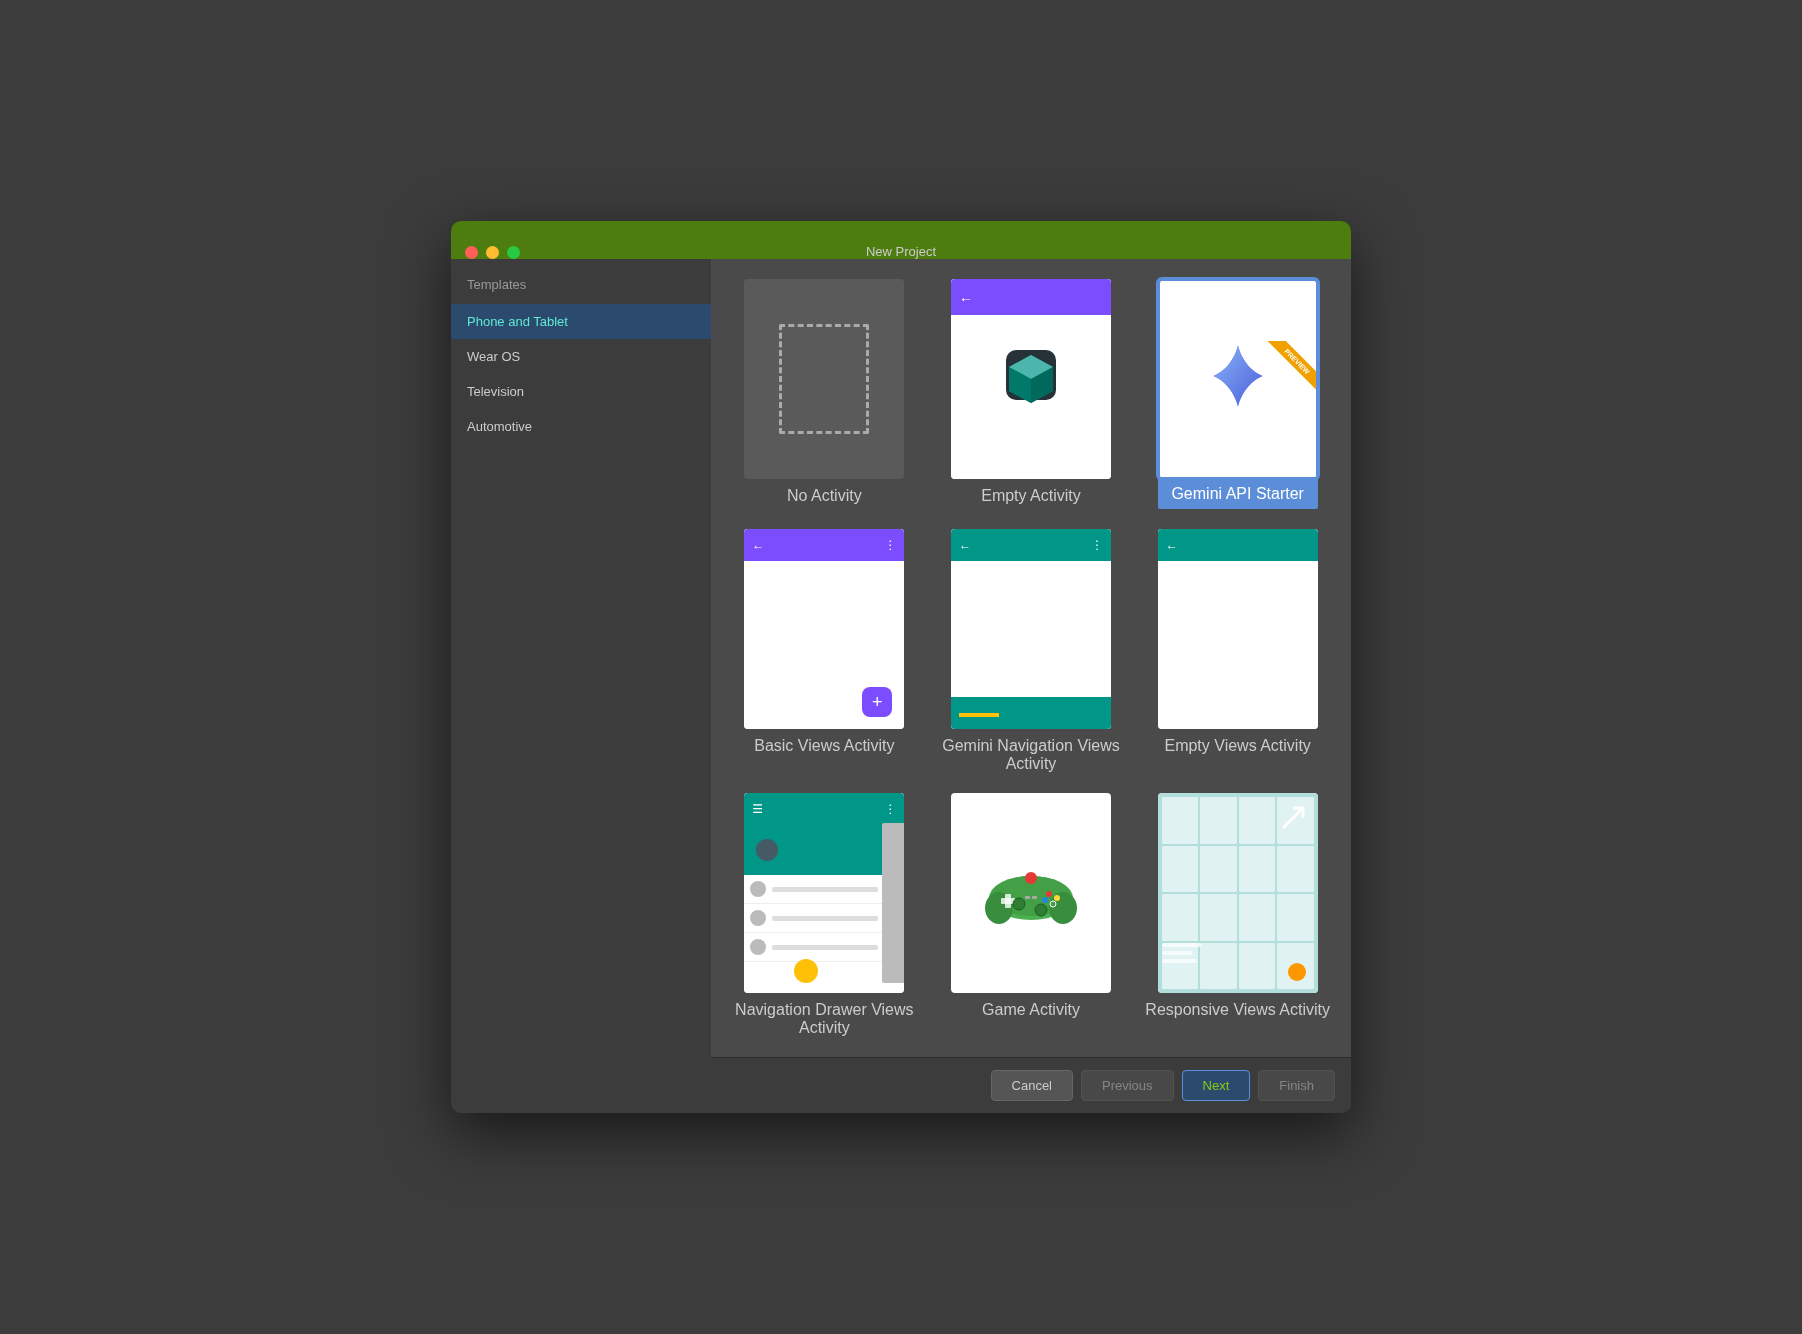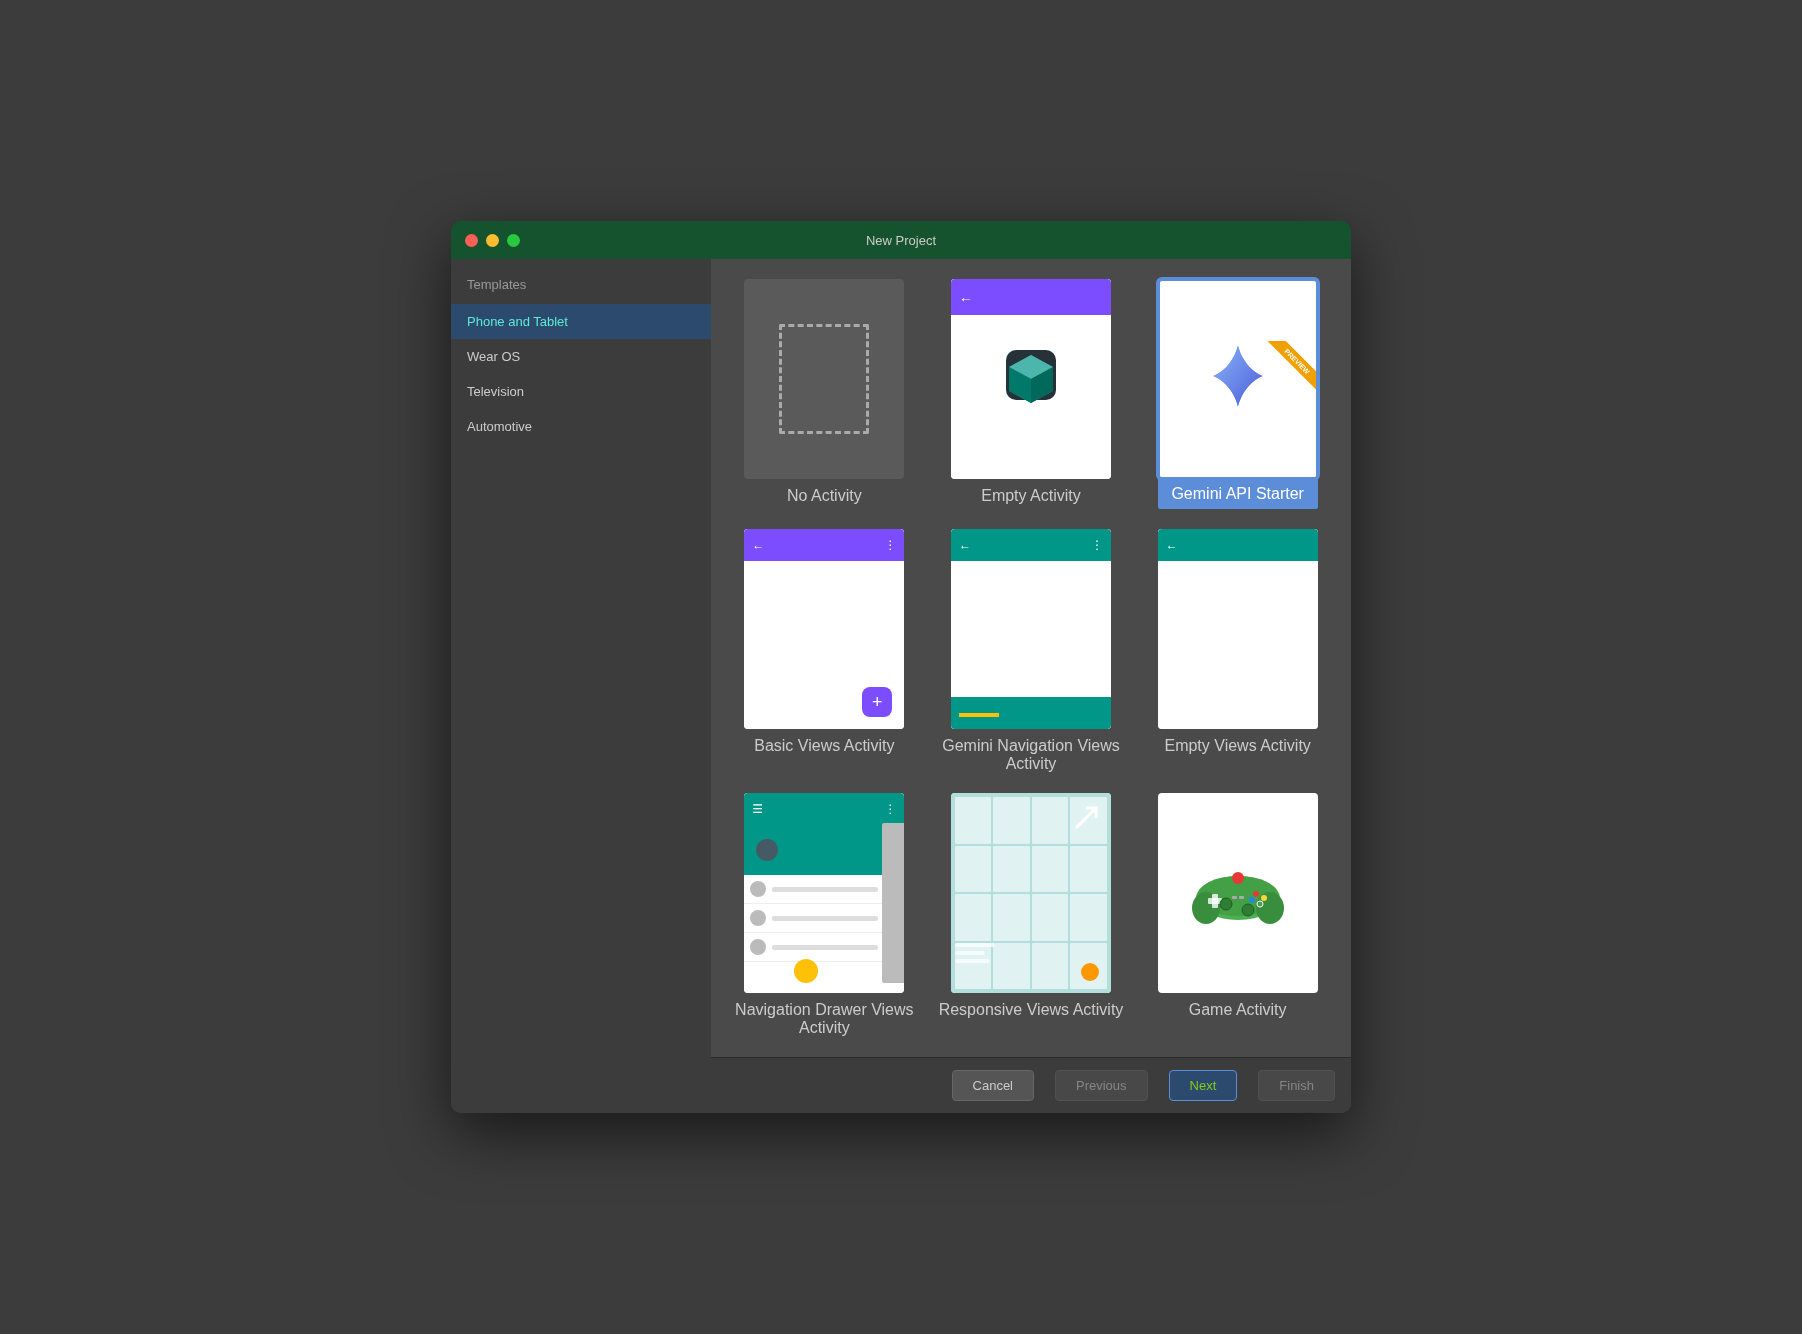--- a/index.html
+++ b/index.html
@@ -13,24 +13,24 @@
       color: #ccc;
     }
     .window {
       width: 900px;
       background: #3c3c3c;
       border-radius: 10px;
       overflow: hidden;
       box-shadow: 0 20px 60px rgba(0,0,0,0.6);
     }
     .titlebar {
-      background: #14532d;
+      background: #4d7c0f;
       height: 38px;
       display: flex;
-      align-items: center;
+      align-items: flex-end;
       padding: 0 14px;
       position: relative;
     }
     .traffic-lights {
       display: flex;
       gap: 8px;
     }
     .traffic-light {
       width: 13px;
       height: 13px;
@@ -326,21 +326,21 @@
       display: flex;
       align-items: center;
       justify-content: center;
     }
     
     .footer {
       background: #3c3c3c;
       padding: 12px 16px;
       display: flex;
       justify-content: flex-end;
-      gap: 21px;
+      gap: 8px;
       border-top: 1px solid #2a2a2a;
     }
     .footer-btn {
       padding: 7px 20px;
       border-radius: 4px;
       font-size: 13px;
       cursor: pointer;
       border: 1px solid #666;
       background: #555;
       color: #ccc;
@@ -527,20 +527,54 @@
               <div class="lv-slide"></div>
 
               <div style="position:absolute;bottom:10px;left:50px;width:24px;height:24px;background:#ffc107;border-radius:50%;"></div>
             </div>
           </div>
           <span class="card-label">Navigation Drawer Views Activity</span>
         </div>
 
         <div class="template-card">
           <div class="card-thumb">
+            <div class="ga-thumb">
+
+              <svg width="100" height="70" viewBox="0 0 100 70" xmlns="http://www.w3.org/2000/svg">
+
+                <ellipse cx="50" cy="40" rx="42" ry="22" fill="#4caf50"></ellipse>
+                <ellipse cx="50" cy="38" rx="40" ry="20" fill="#43a047"></ellipse>
+
+                <ellipse cx="18" cy="50" rx="14" ry="16" fill="#388e3c"></ellipse>
+
+                <ellipse cx="82" cy="50" rx="14" ry="16" fill="#388e3c"></ellipse>
+
+                <rect x="24" y="36" width="6" height="14" rx="1" fill="#fff" opacity="0.8"></rect>
+                <rect x="20" y="40" width="14" height="6" rx="1" fill="#fff" opacity="0.8"></rect>
+
+                <circle cx="68" cy="36" r="3" fill="#e53935"></circle>
+                <circle cx="76" cy="40" r="3" fill="#fdd835"></circle>
+                <circle cx="72" cy="46" r="3" fill="#43a047" stroke="#fff" stroke-width="1"></circle>
+                <circle cx="64" cy="42" r="3" fill="#1e88e5"></circle>
+
+                <circle cx="38" cy="46" r="6" fill="#2e7d32" stroke="#1b5e20" stroke-width="1"></circle>
+                <circle cx="60" cy="52" r="6" fill="#2e7d32" stroke="#1b5e20" stroke-width="1"></circle>
+
+                <rect x="44" y="38" width="5" height="3" rx="1" fill="#aaa"></rect>
+                <rect x="51" y="38" width="5" height="3" rx="1" fill="#aaa"></rect>
+
+                <circle cx="50" cy="20" r="6" fill="#e53935"></circle>
+              </svg>
+            </div>
+          </div>
+          <span class="card-label">Game Activity</span>
+        </div>
+
+        <div class="template-card">
+          <div class="card-thumb">
             <div class="rt-thumb">
 
               <div style="position:absolute;top:0;left:0;right:0;bottom:0;padding:4px;">
                 <div style="display:grid;grid-template-columns:repeat(4,1fr);grid-template-rows:repeat(4,1fr);gap:2px;height:100%;width:100%;">
                   <div style="background:rgba(255,255,255,0.6);border-radius:1px;"></div>
                   <div style="background:rgba(255,255,255,0.6);border-radius:1px;"></div>
                   <div style="background:rgba(255,255,255,0.6);border-radius:1px;"></div>
                   <div style="background:rgba(255,255,255,0.6);border-radius:1px;"></div>
                   <div style="background:rgba(255,255,255,0.6);border-radius:1px;"></div>
                   <div style="background:rgba(255,255,255,0.6);border-radius:1px;"></div>
@@ -565,54 +599,20 @@
               <div class="rt-dot"></div>
 
               <div style="position:absolute;left:4px;bottom:30px;display:flex;flex-direction:column;gap:4px;">
                 <div style="width:40px;height:4px;background:rgba(255,255,255,0.7);border-radius:2px;"></div>
                 <div style="width:30px;height:4px;background:rgba(255,255,255,0.7);border-radius:2px;"></div>
                 <div style="width:35px;height:4px;background:rgba(255,255,255,0.7);border-radius:2px;"></div>
               </div>
             </div>
           </div>
           <span class="card-label">Responsive Views Activity</span>
-        </div>
-
-        <div class="template-card">
-          <div class="card-thumb">
-            <div class="ga-thumb">
-
-              <svg width="100" height="70" viewBox="0 0 100 70" xmlns="http://www.w3.org/2000/svg">
-
-                <ellipse cx="50" cy="40" rx="42" ry="22" fill="#4caf50"></ellipse>
-                <ellipse cx="50" cy="38" rx="40" ry="20" fill="#43a047"></ellipse>
-
-                <ellipse cx="18" cy="50" rx="14" ry="16" fill="#388e3c"></ellipse>
-
-                <ellipse cx="82" cy="50" rx="14" ry="16" fill="#388e3c"></ellipse>
-
-                <rect x="24" y="36" width="6" height="14" rx="1" fill="#fff" opacity="0.8"></rect>
-                <rect x="20" y="40" width="14" height="6" rx="1" fill="#fff" opacity="0.8"></rect>
-
-                <circle cx="68" cy="36" r="3" fill="#e53935"></circle>
-                <circle cx="76" cy="40" r="3" fill="#fdd835"></circle>
-                <circle cx="72" cy="46" r="3" fill="#43a047" stroke="#fff" stroke-width="1"></circle>
-                <circle cx="64" cy="42" r="3" fill="#1e88e5"></circle>
-
-                <circle cx="38" cy="46" r="6" fill="#2e7d32" stroke="#1b5e20" stroke-width="1"></circle>
-                <circle cx="60" cy="52" r="6" fill="#2e7d32" stroke="#1b5e20" stroke-width="1"></circle>
-
-                <rect x="44" y="38" width="5" height="3" rx="1" fill="#aaa"></rect>
-                <rect x="51" y="38" width="5" height="3" rx="1" fill="#aaa"></rect>
-
-                <circle cx="50" cy="20" r="6" fill="#e53935"></circle>
-              </svg>
-            </div>
-          </div>
-          <span class="card-label">Game Activity</span>
         </div>
 
       </div>
 
       <div class="footer">
         <button class="footer-btn">Cancel</button>
         <button class="footer-btn" disabled="">Previous</button>
         <button class="footer-btn primary">Next</button>
         <button class="footer-btn" disabled="">Finish</button>
       </div>

